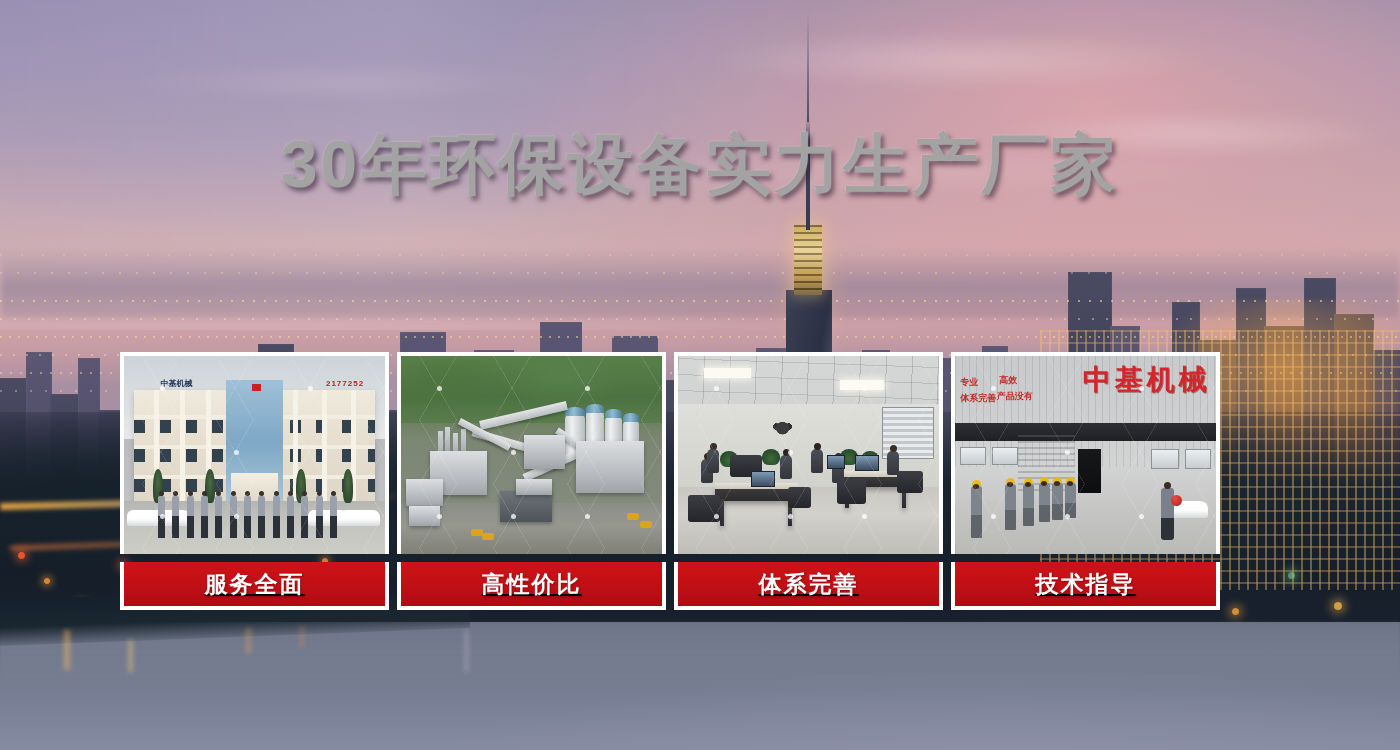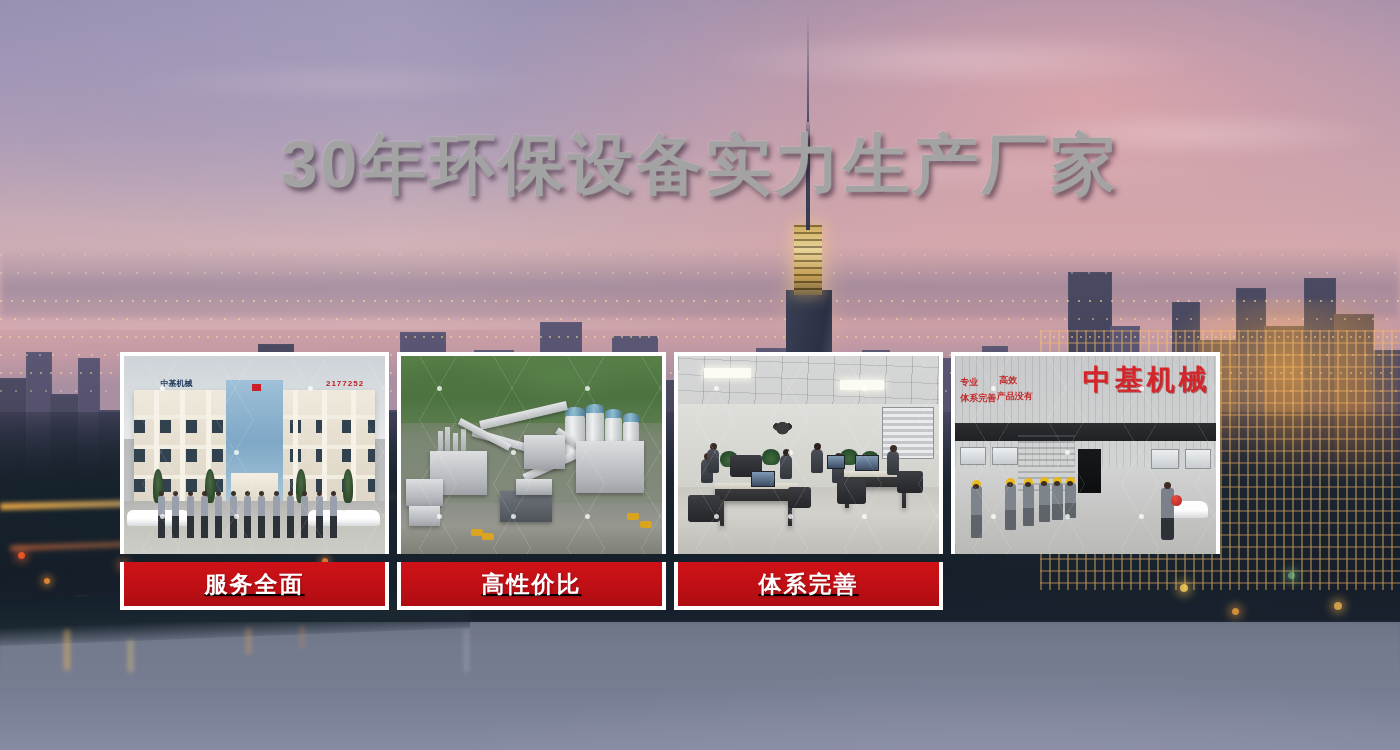--- a/index.html
+++ b/index.html
@@ -623,16 +623,19 @@
           <div class="p4-helmet" style="right:13%;bottom:24%;"></div>
         </div>
         <div class="wm"></div>
         <div class="wmdot" style="left:36px;top:30px;"></div>
         <div class="wmdot" style="left:110px;top:94px;"></div>
         <div class="wmdot" style="left:184px;top:30px;"></div>
         <div class="wmdot" style="left:110px;top:158px;"></div>
         <div class="wmdot" style="left:36px;top:158px;"></div>
         <div class="wmdot" style="left:184px;top:158px;"></div>
       </div>
+      <div class="card-label">
+        <span>技术指导</span>
+      </div>
     </div>
 
   </div>
 </div>
 
 </body></html>

